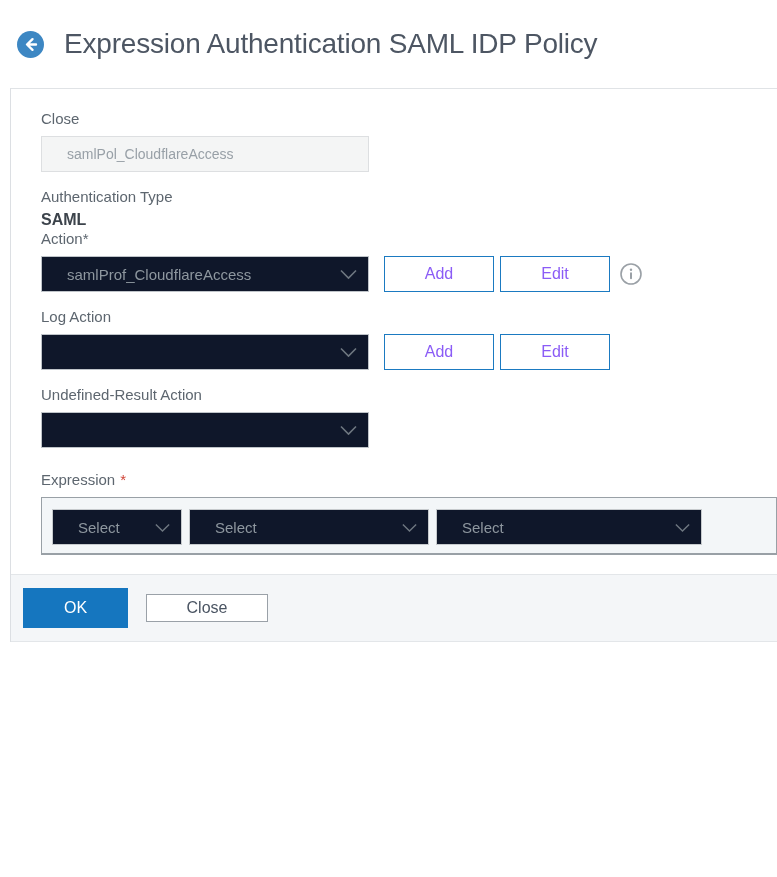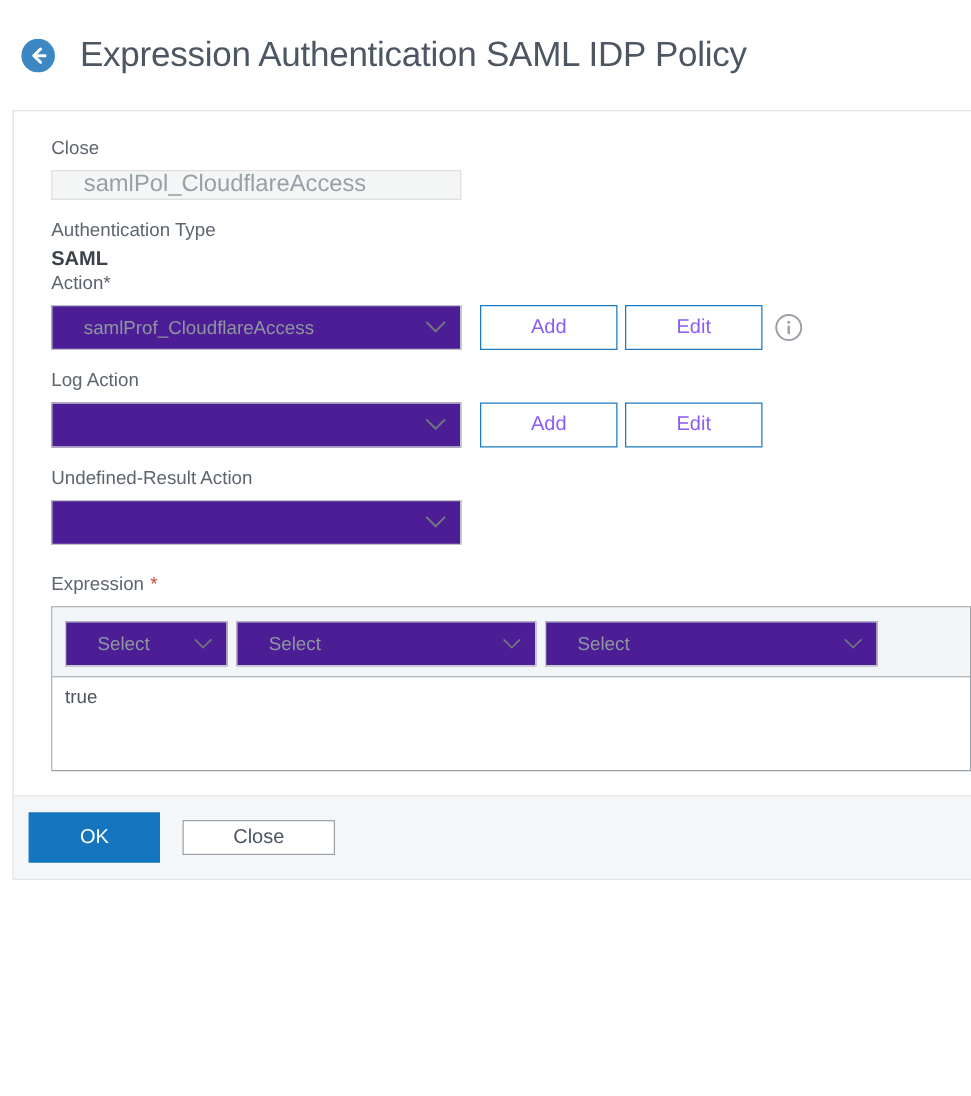--- a/index.html
+++ b/index.html
@@ -15,32 +15,32 @@
   
   .panel { margin-left: 10px; border-top: 1px solid #e0e3e6; border-left: 1px solid #dcdfe3; background: #fff; }
   .form-content { padding: 21px 0 0 30px; }
 
   .field-label { font-size: 15px; color: #5d666f; line-height: 18px; margin-bottom: 8px; }
   .req { color: #d04437; margin-left: 5px; }
 
   .group { margin-bottom: 16px; }
 
   .text-input {
-    width: 328px; height: 24px; background: #f4f5f5; border: 1px solid #dddfe1;
-    color: #98a0a7; font-size: 19px; padding: 0 10px 1px 25px;
+    width: 328px; height: 36px; background: #f4f5f5; border: 1px solid #dddfe1;
+    color: #98a0a7; font-size: 14px; padding: 0 10px 1px 25px;
     font-family: "Liberation Sans", sans-serif;
   }
 
   .static-value { font-size: 16px; font-weight: 700; color: #3c434b; line-height: 20px; }
   .auth-group { }
 
   .row { display: flex; align-items: center; }
 
   .select-box {
-    position: relative; height: 36px; background: #4c1d95; border: 1px solid #bfc4c9;
+    position: relative; height: 36px; background: #0f172a; border: 1px solid #bfc4c9;
     display: flex; align-items: center; padding: 0 34px 0 25px;
     color: #8e979f; font-size: 15px; cursor: pointer;
   }
   .select-box .chev { position: absolute; right: 11px; top: 50%; transform: translateY(-50%); }
   .w-main { width: 328px; }
 
   .btn-outline-blue {
     width: 110px; height: 36px; background: #fff; border: 1.5px solid #1b7ac1;
     color: #8b5cf6; font-size: 16px; cursor: pointer; margin-left: 15px;
     font-family: "Liberation Sans", sans-serif;
@@ -192,21 +192,20 @@
           </div>
           <div class="select-box sel-3">
             <span>Select</span>
             <span class="chev">
               <svg width="15" height="9" viewBox="0 0 17 10">
                   <polyline points="1,1 8.5,8.5 16,1" fill="none" stroke="#6e7780" stroke-width="1.6"></polyline>
                 </svg>
             </span>
           </div>
         </div>
-        <textarea class="expr-textarea" spellcheck="false" style="">true</textarea>
       </div>
     </div>
 
 
   </div>
 
   <div class="footer">
     <button class="btn-primary">OK</button>
     <button class="btn-secondary">Close</button>
   </div>

